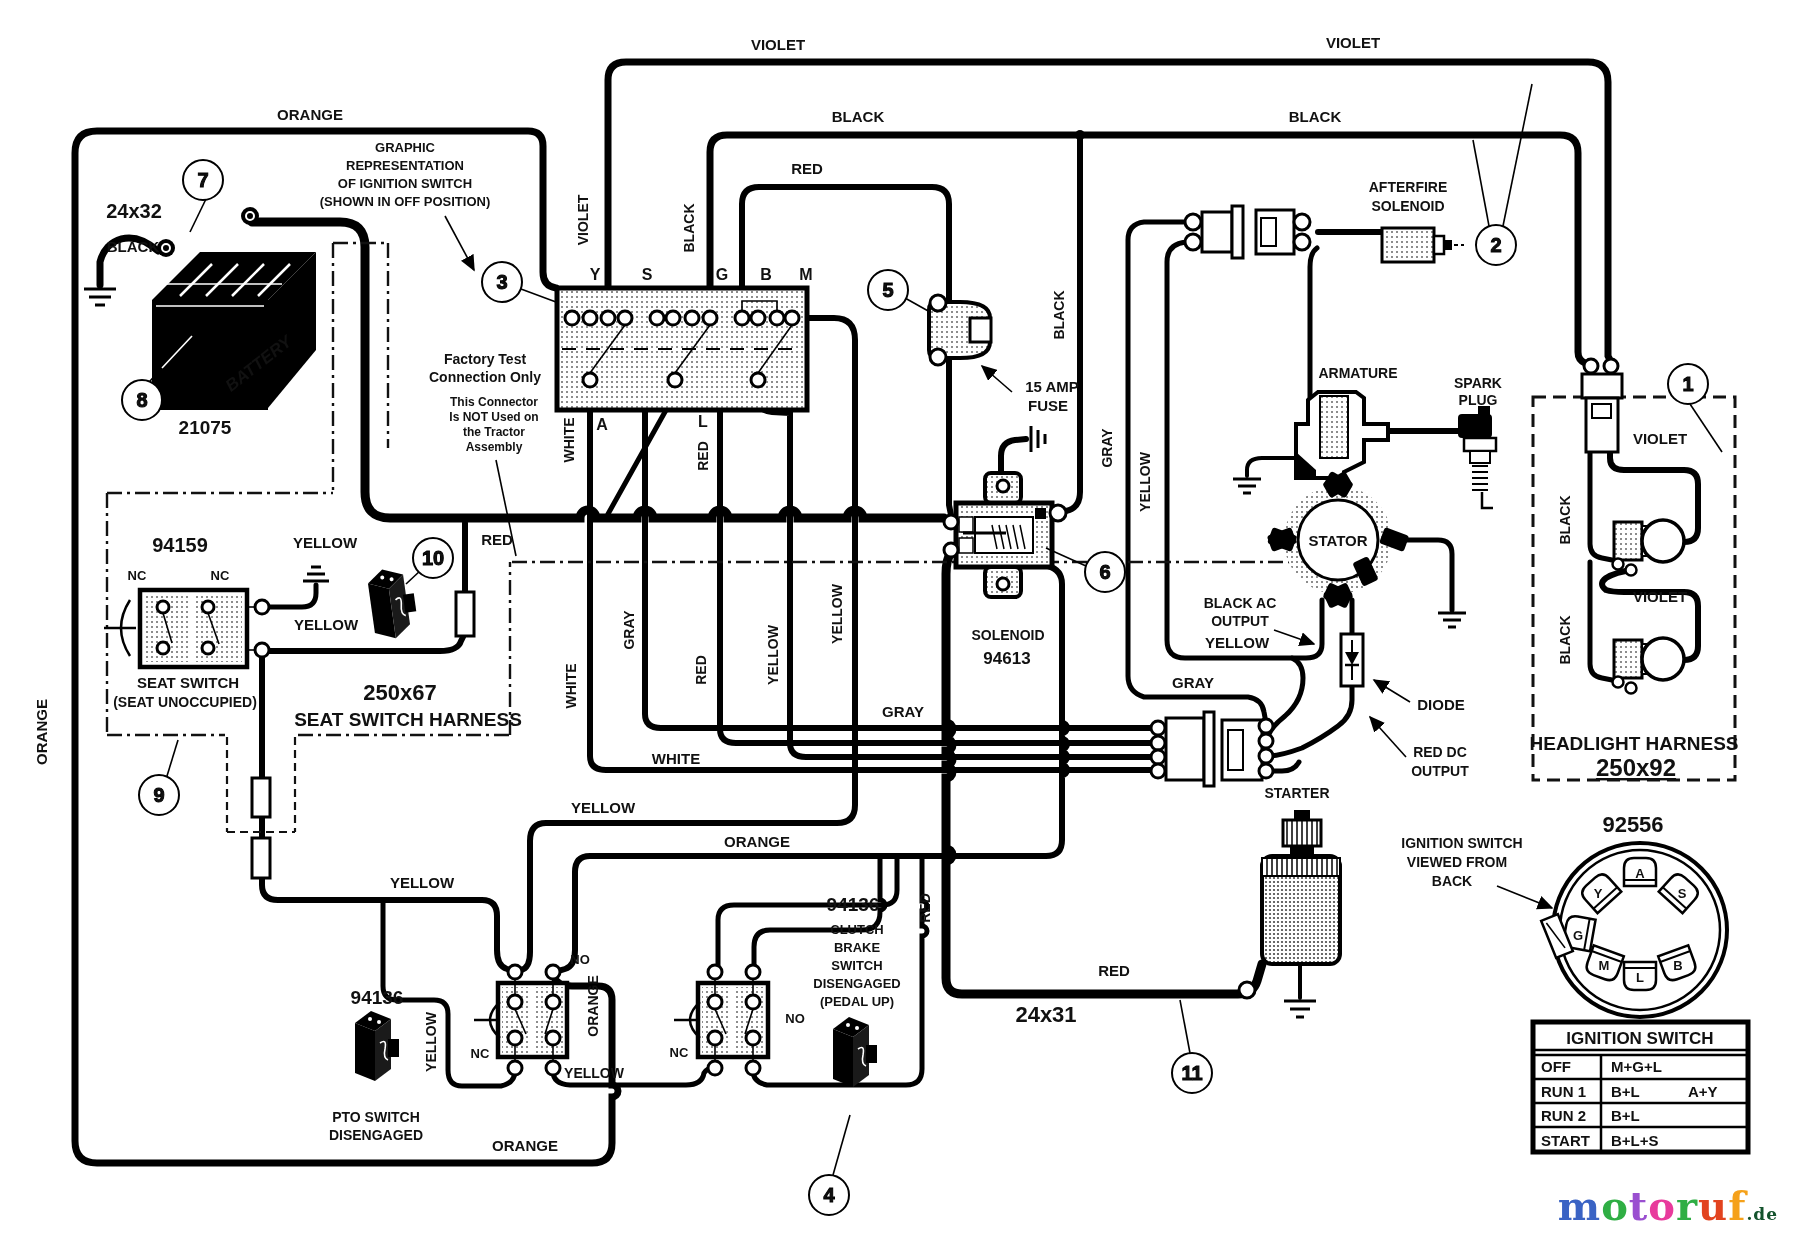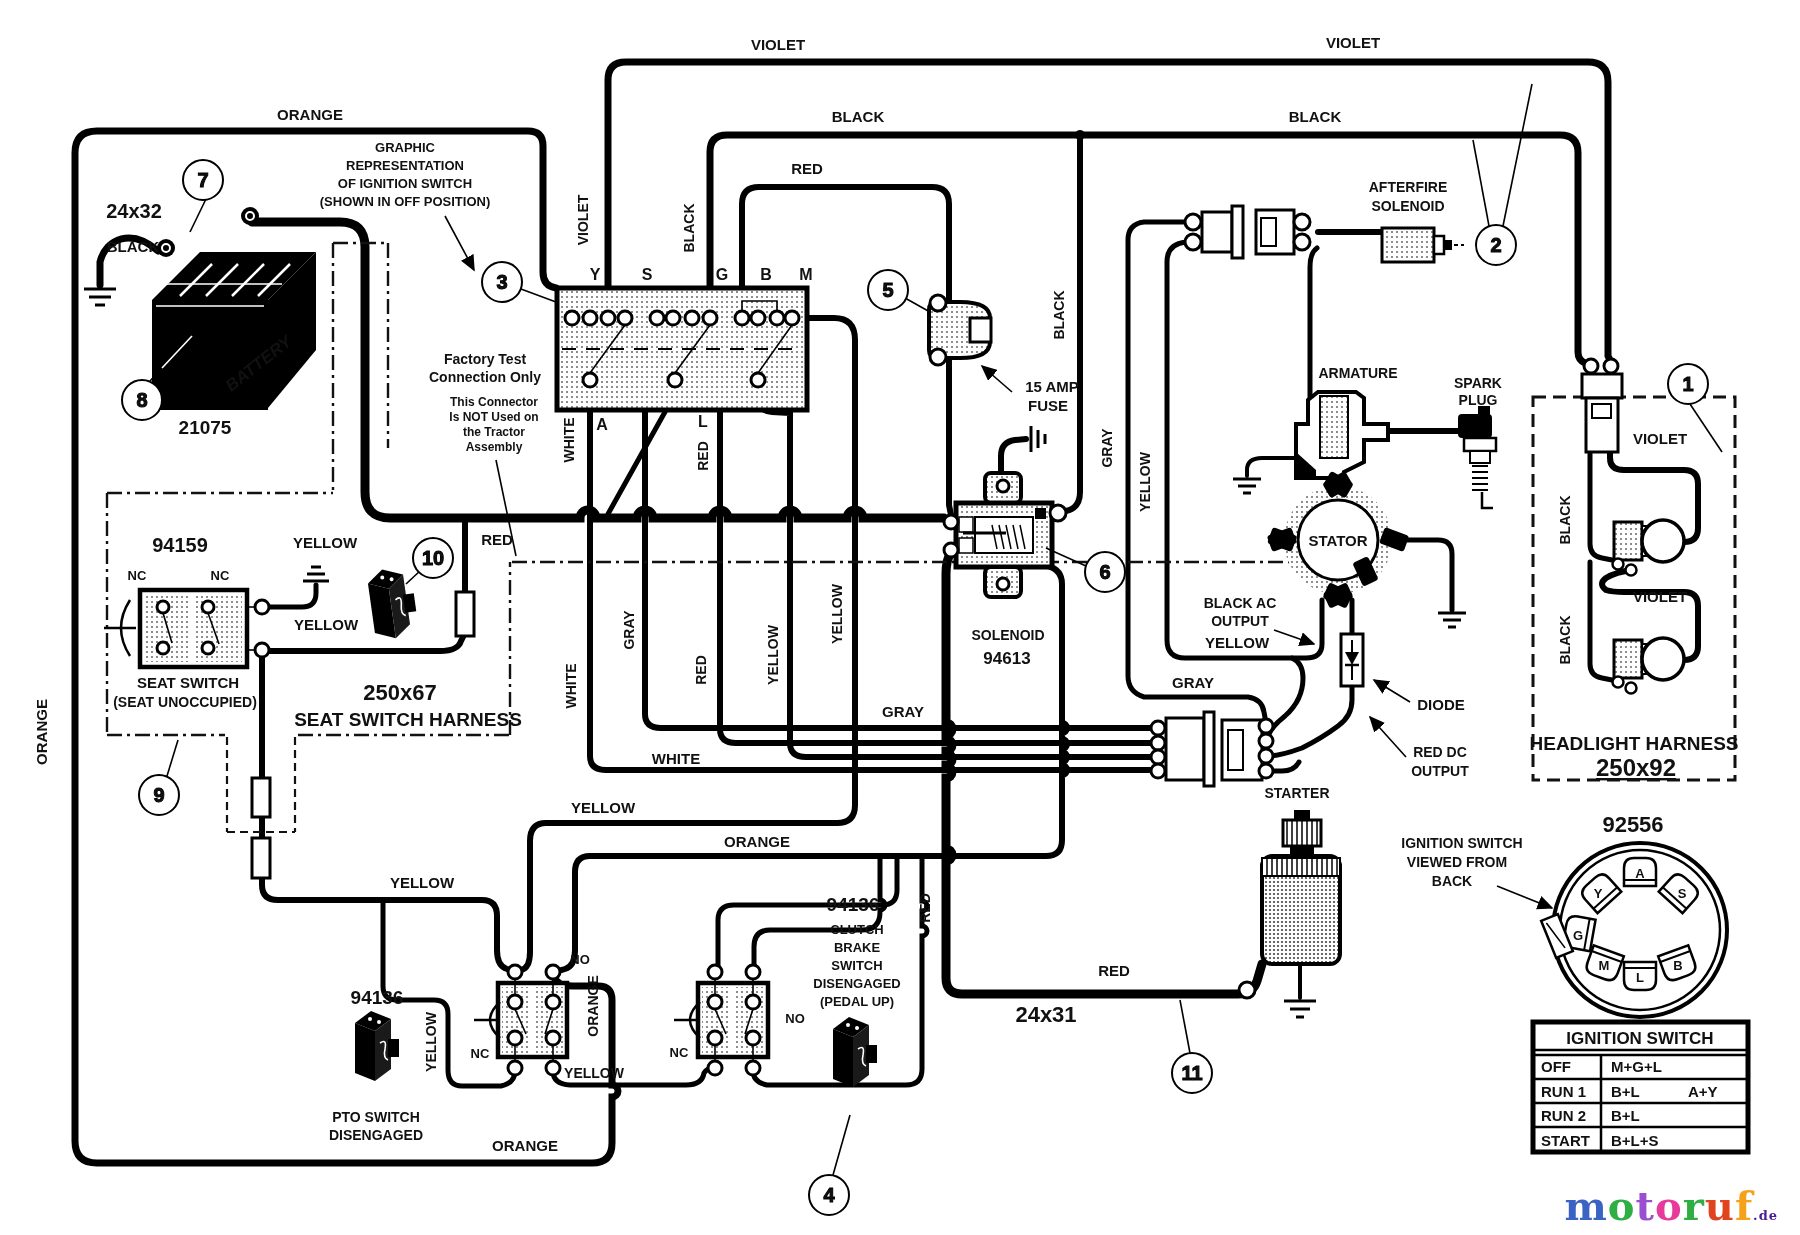--- a/index.html
+++ b/index.html
@@ -14,21 +14,21 @@
   .w9{stroke-width:9}.w7{stroke-width:7}.w6{stroke-width:6}.w5{stroke-width:5}
   .w4{stroke-width:4}
   .thin{fill:none;stroke:#000;stroke-width:1.6}
   .dashdot{fill:none;stroke:#111;stroke-width:2.4;stroke-dasharray:15 5 3 5;}
   .dash{fill:none;stroke:#111;stroke-width:3;stroke-dasharray:13 7;}
   .box{fill:#fff;stroke:#000;}
   .pin{fill:#fff;stroke:#000;stroke-width:3;}
   .gnd{stroke:#000;stroke-width:3;fill:none}
   #logo{position:absolute;right:22px;bottom:6px;font-family:"DejaVu Serif",serif;
         font-weight:bold;font-size:40px;letter-spacing:1px;}
-  #logo .de{font-size:13px;color:#4c1d95;font-weight:bold;margin-top:40px;}
+  #logo .de{font-size:17px;color:#14532d;font-weight:bold;margin-top:40px;}
 </style>
 </head>
 <body>
 
 <div id="stage">
 <svg width="1800" height="1235" viewBox="0 0 1800 1235">
 <defs>
   <pattern id="dots" width="5" height="5" patternUnits="userSpaceOnUse">
     <rect width="5" height="5" fill="#fff"></rect>
           <circle cx="2" cy="2" r="1" fill="#666"></circle>

